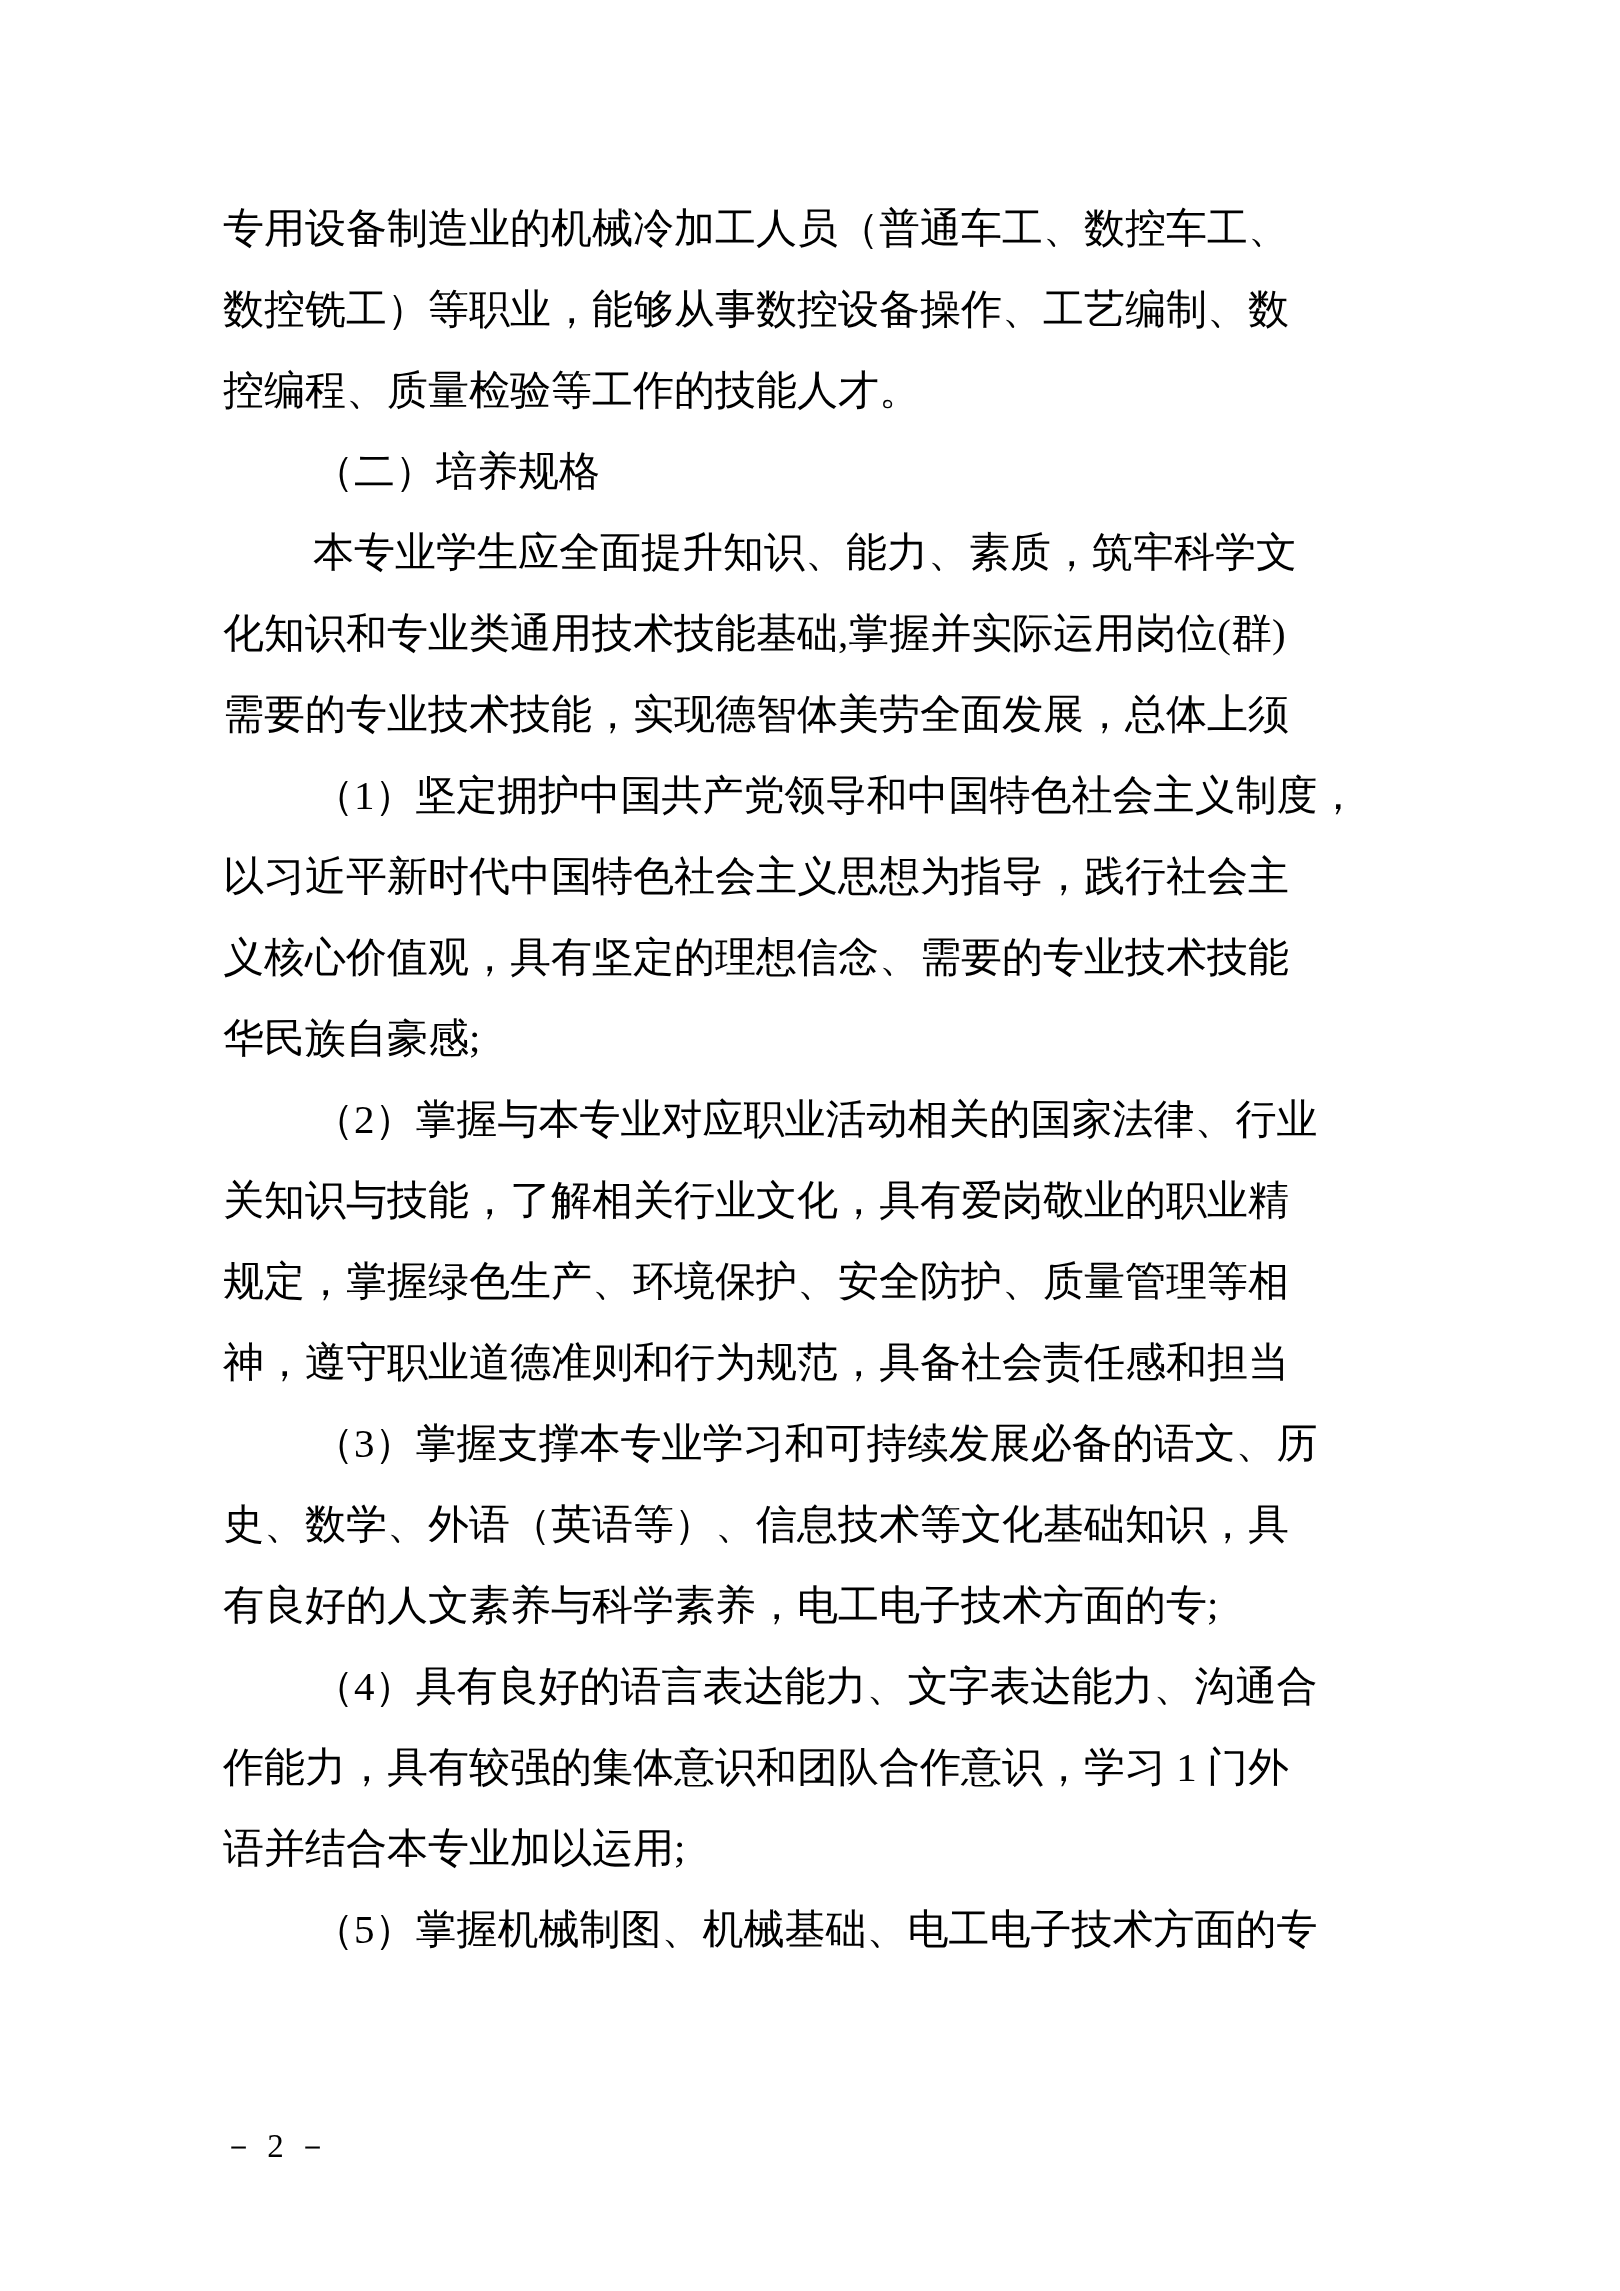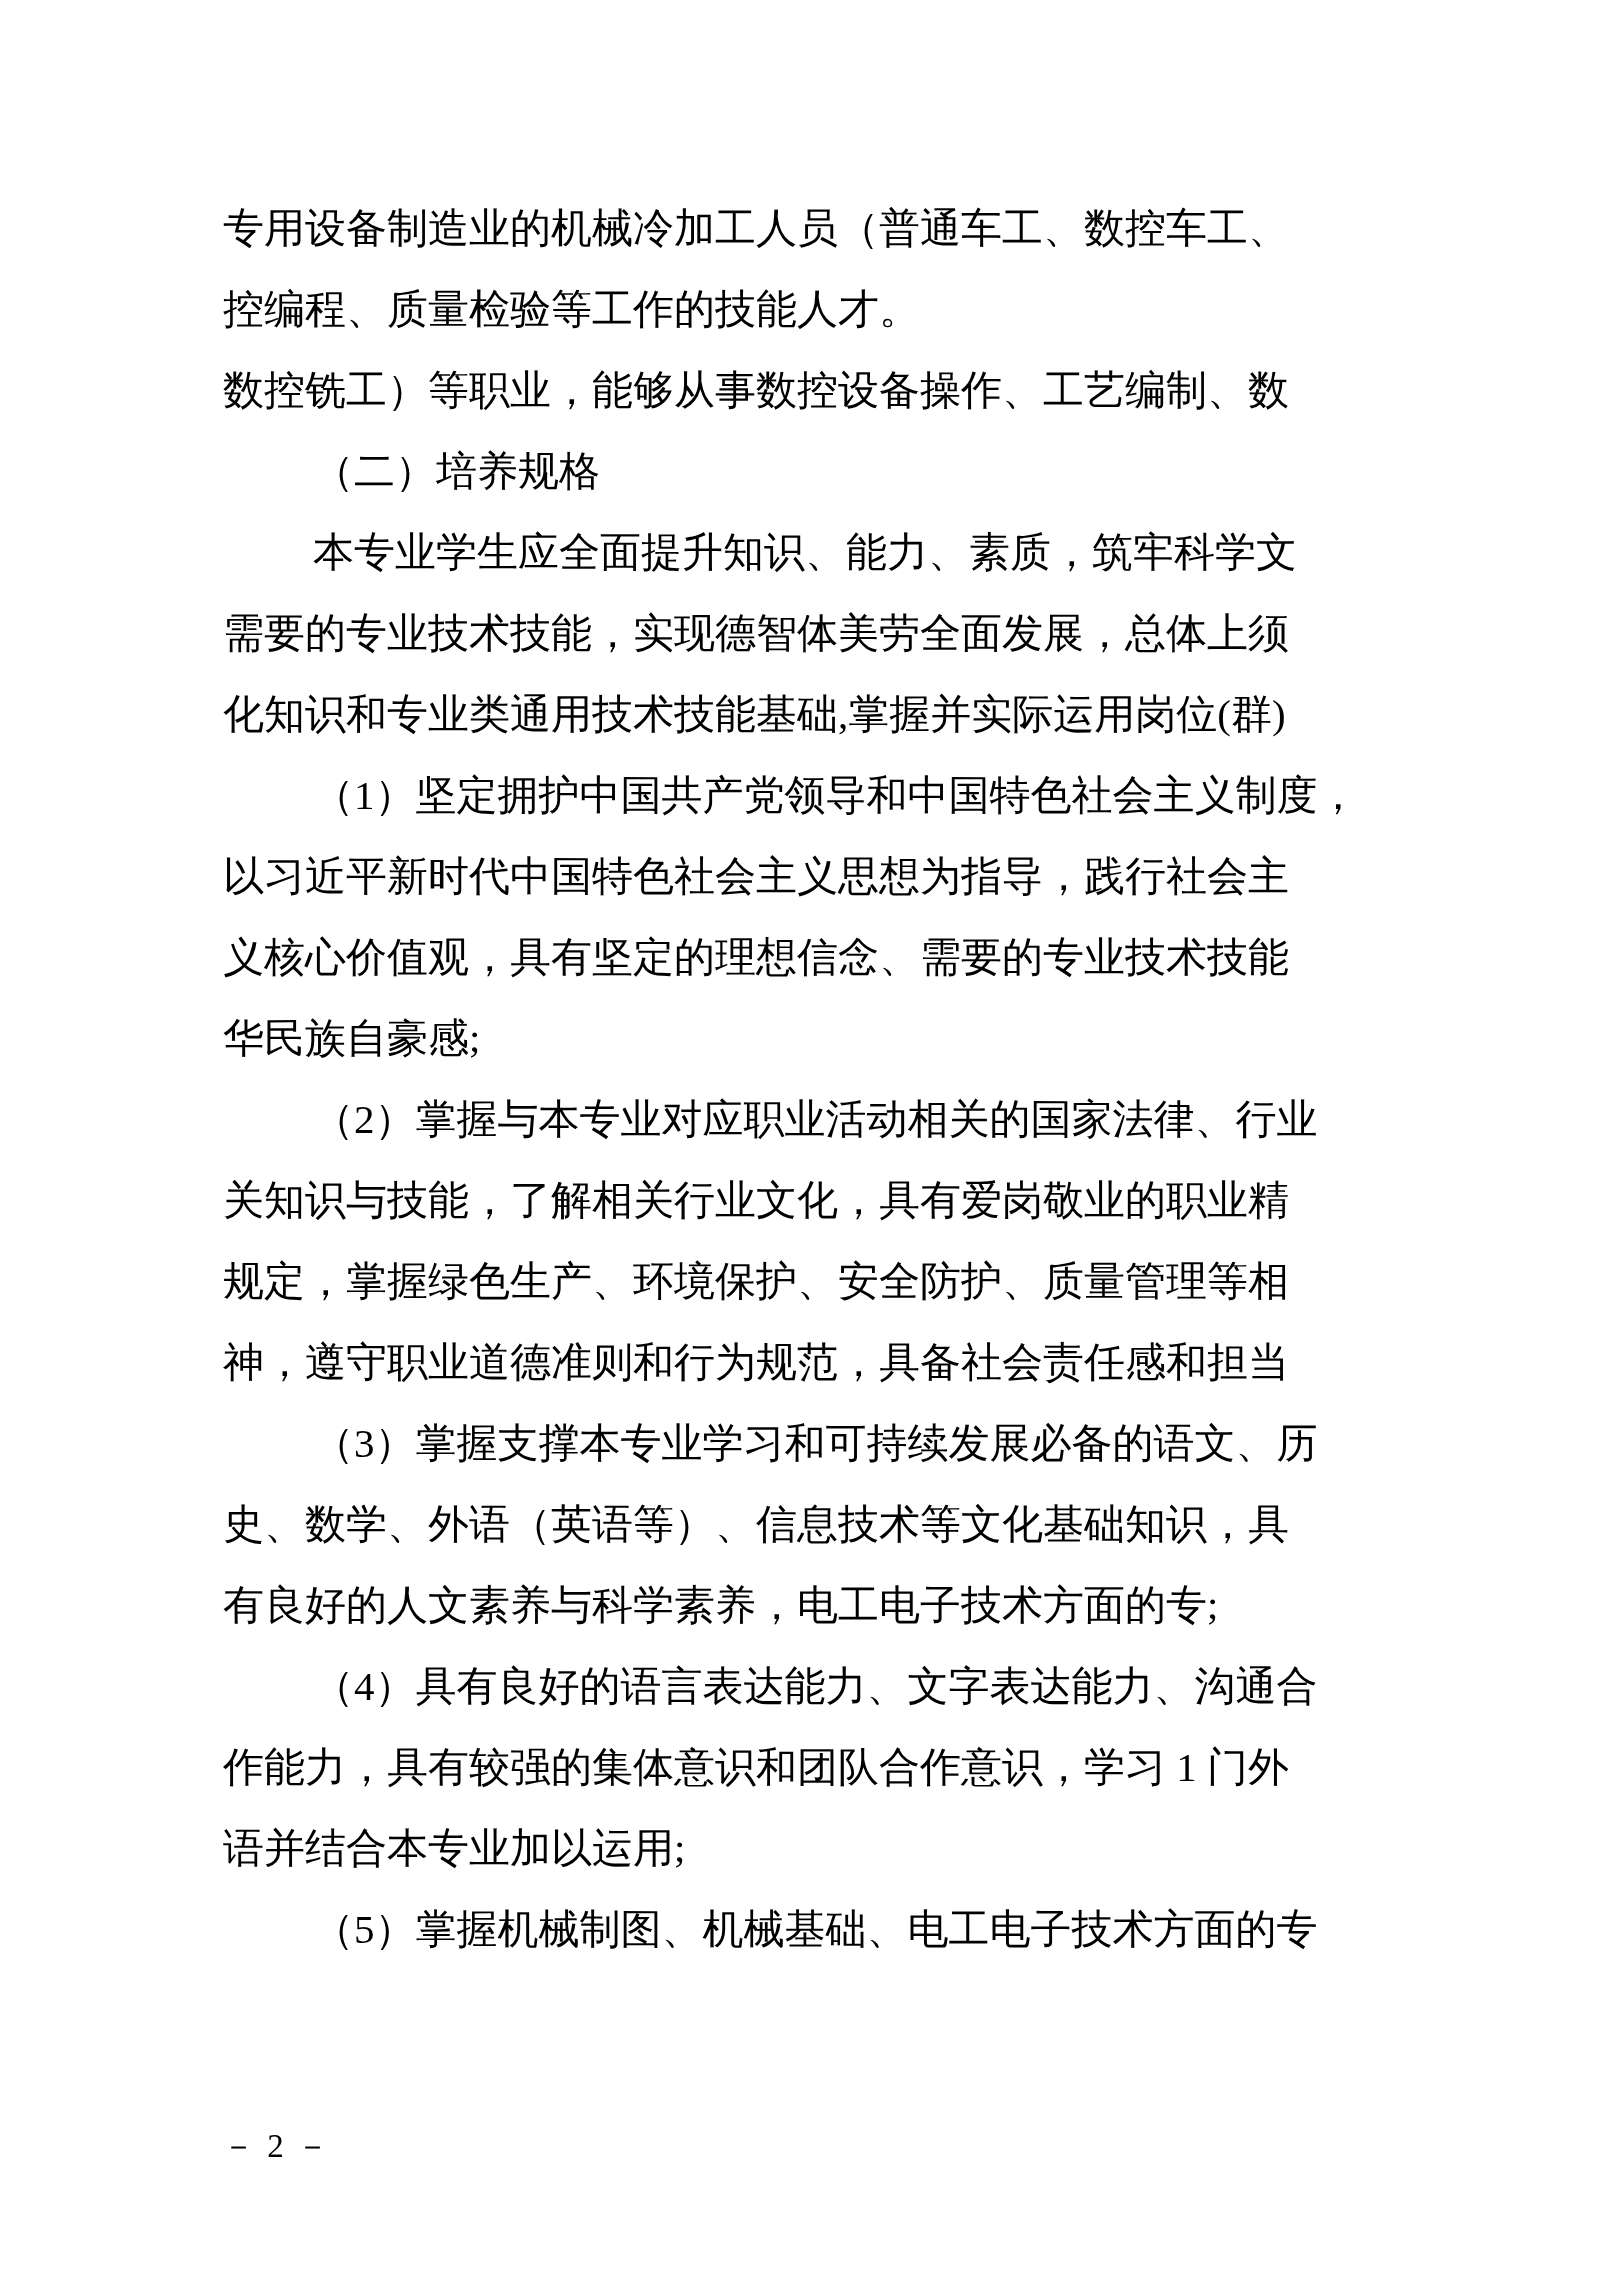--- a/index.html
+++ b/index.html
@@ -43,26 +43,26 @@
     letter-spacing: 2px;
     color: #000000;
   }
 </style>
 </head>
 <body>
 
 <div class="page">
   <div class="doc-body">
       <div class="line">专用设备制造业的机械冷加工人员（普通车工、数控车工、</div>
+      <div class="line">数控铣工）等职业，能够从事数控设备操作、工艺编制、数</div>
       <div class="line">控编程、质量检验等工作的技能人才。</div>
-      <div class="line">数控铣工）等职业，能够从事数控设备操作、工艺编制、数</div>
       <div class="line indent">（二）培养规格</div>
       <div class="line indent">本专业学生应全面提升知识、能力、素质，筑牢科学文</div>
+      <div class="line">化知识和专业类通用技术技能基础,掌握并实际运用岗位(群)</div>
       <div class="line">需要的专业技术技能，实现德智体美劳全面发展，总体上须</div>
-      <div class="line">化知识和专业类通用技术技能基础,掌握并实际运用岗位(群)</div>
       <div class="line indent">（1）坚定拥护中国共产党领导和中国特色社会主义制度，</div>
       <div class="line">以习近平新时代中国特色社会主义思想为指导，践行社会主</div>
       <div class="line">义核心价值观，具有坚定的理想信念、需要的专业技术技能</div>
       <div class="line">华民族自豪感;</div>
       <div class="line indent">（2）掌握与本专业对应职业活动相关的国家法律、行业</div>
       <div class="line">关知识与技能，了解相关行业文化，具有爱岗敬业的职业精</div>
       <div class="line">规定，掌握绿色生产、环境保护、安全防护、质量管理等相</div>
       <div class="line">神，遵守职业道德准则和行为规范，具备社会责任感和担当</div>
       <div class="line indent">（3）掌握支撑本专业学习和可持续发展必备的语文、历</div>
       <div class="line">史、数学、外语（英语等）、信息技术等文化基础知识，具</div>

